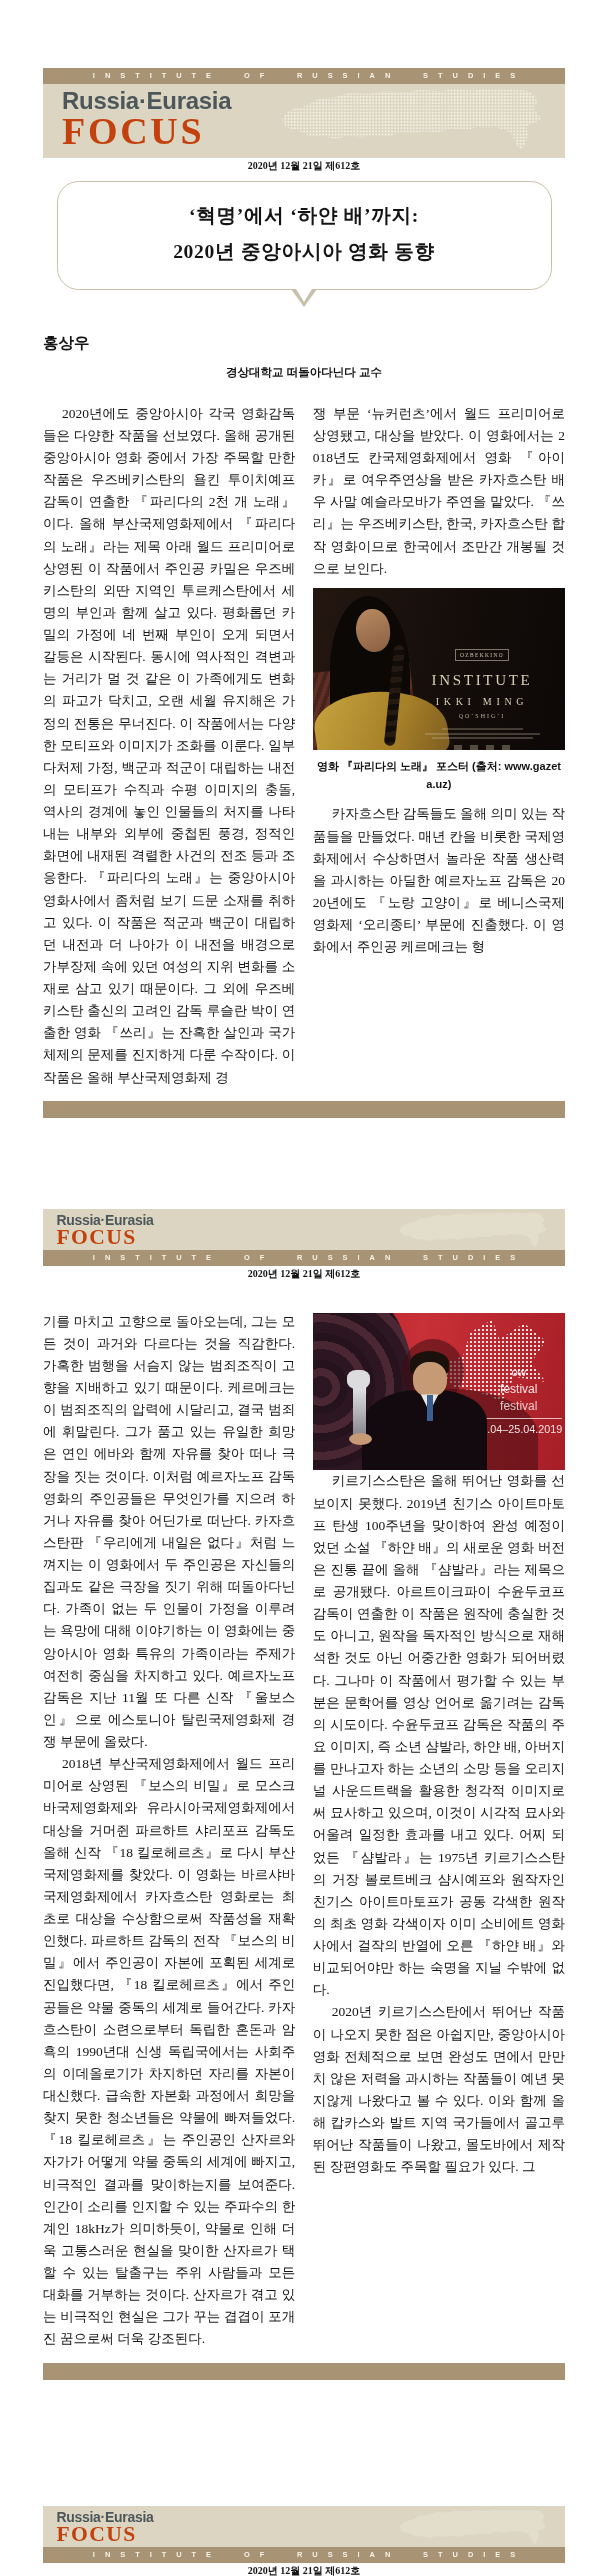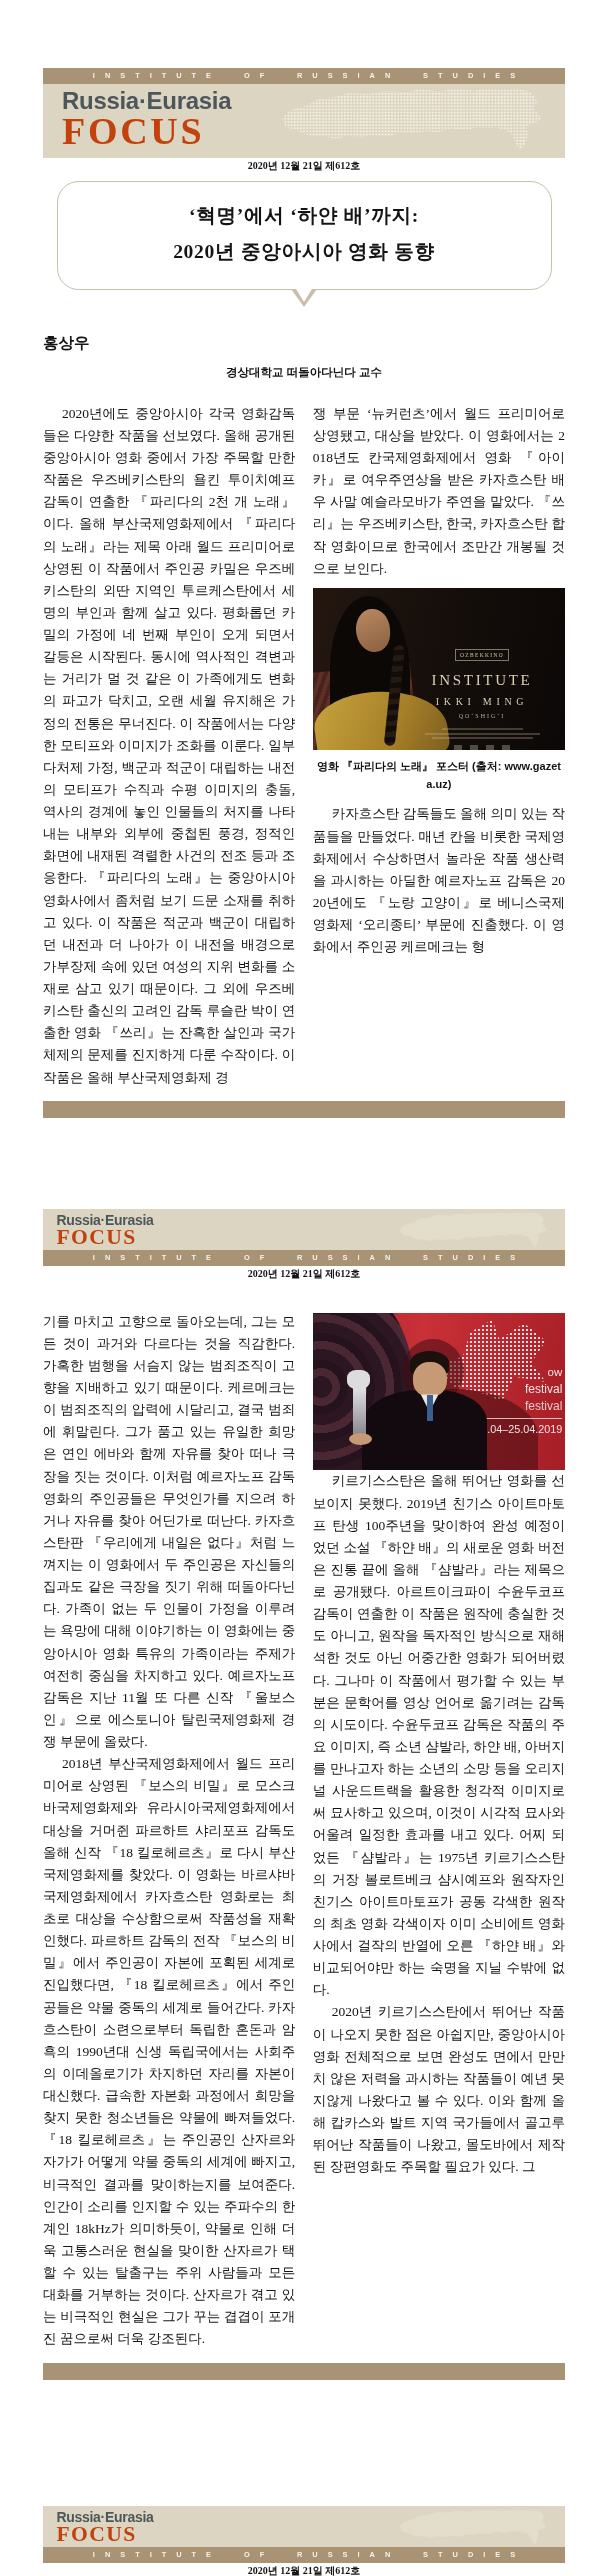--- a/index.html
+++ b/index.html
@@ -122,21 +122,21 @@
     background:repeating-radial-gradient(circle at 40% 50%, #1c1420 0 10.8px, #3d2733 10.8px 19px, #14101a 19px 27px);
     opacity:.9; }
   .ph-horse { position:absolute; left:46%; top:2.7px; width:122px; height:89px;
     background:radial-gradient(circle, rgba(255,255,255,.95) 0.8px, transparent 1.1px) 0 0/4px 4px;
     clip-path:polygon(20% 80%,8% 55%,28% 45%,34% 18%,52% 4%,58% 26%,78% 8%,96% 28%,84% 52%,96% 74%,70% 68%,60% 96%,38% 84%);
     opacity:.9; }
   .ph-shadow-head { position:absolute; right:101px; top:26px; width:62px; height:64px;
     border-radius:50%; background:rgba(64,12,18,.55); }
   .ph-shadow-body { position:absolute; right:27px; top:76px; width:169px; height:95px;
     border-radius:50% 50% 0 0; background:rgba(64,12,18,.55); }
-  .ph-walltext { position:absolute; right:2.7px; top:51px; text-align:right;
+  .ph-walltext { position:absolute; right:2.7px; top:51px; text-align:center;
     color:rgba(255,255,255,.88); font-family:"Liberation Sans","DejaVu Sans",sans-serif;
     line-height:1.45; }
   .ph-w1 { font-size:11.5px; } .ph-w2 { font-size:12px; } .ph-w3 { font-size:12px; color:rgba(255,255,255,.75); }
   .ph-date { font-size:10.8px; border-top:1.4px solid rgba(255,255,255,.7); padding-top:3.4px; margin-top:2px; }
   .ph-man { position:absolute; left:32px; bottom:0; width:155px; height:118px; }
   .ph-suit { position:absolute; bottom:0; left:17.6px; width:125px; height:80px;
     background:#120a0e; border-radius:45% 40% 0 0; }
   .ph-hair { position:absolute; left:65px; top:-1.4px; width:39px; height:24px;
     background:#1a100c; border-radius:50% 50% 20% 20%; }
   .ph-face { position:absolute; left:68px; top:9.5px; width:34px; height:35px;

